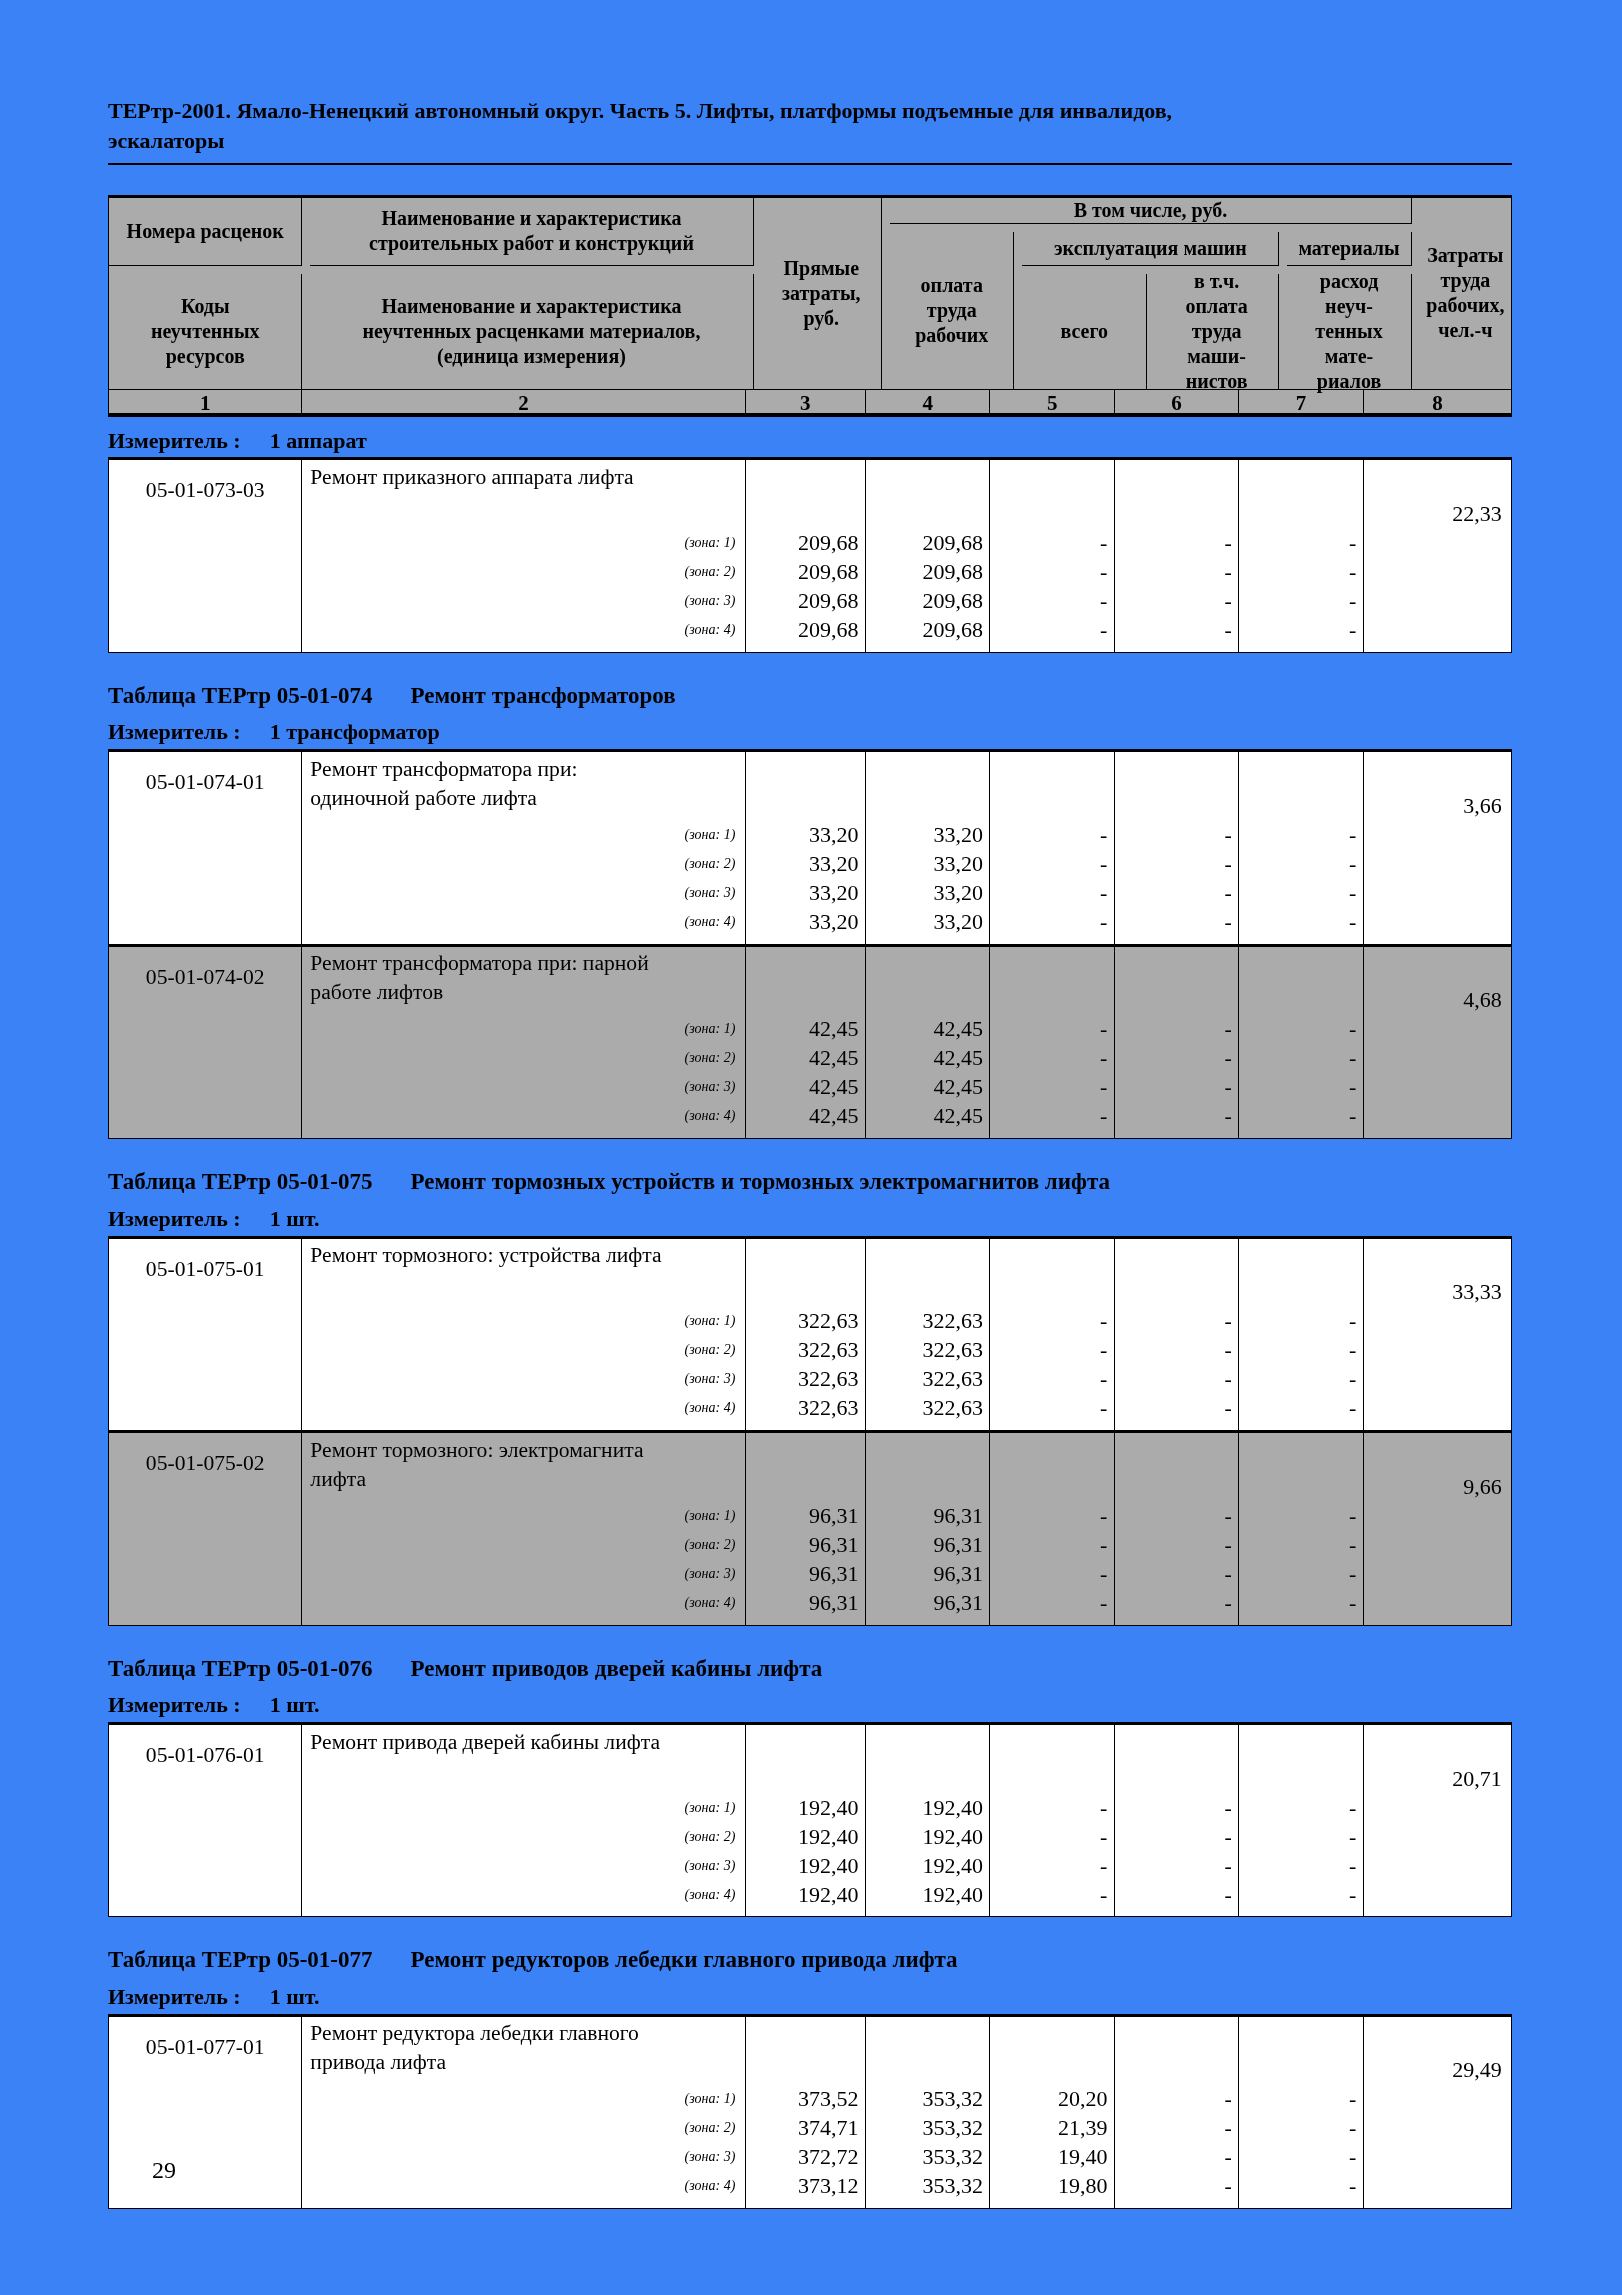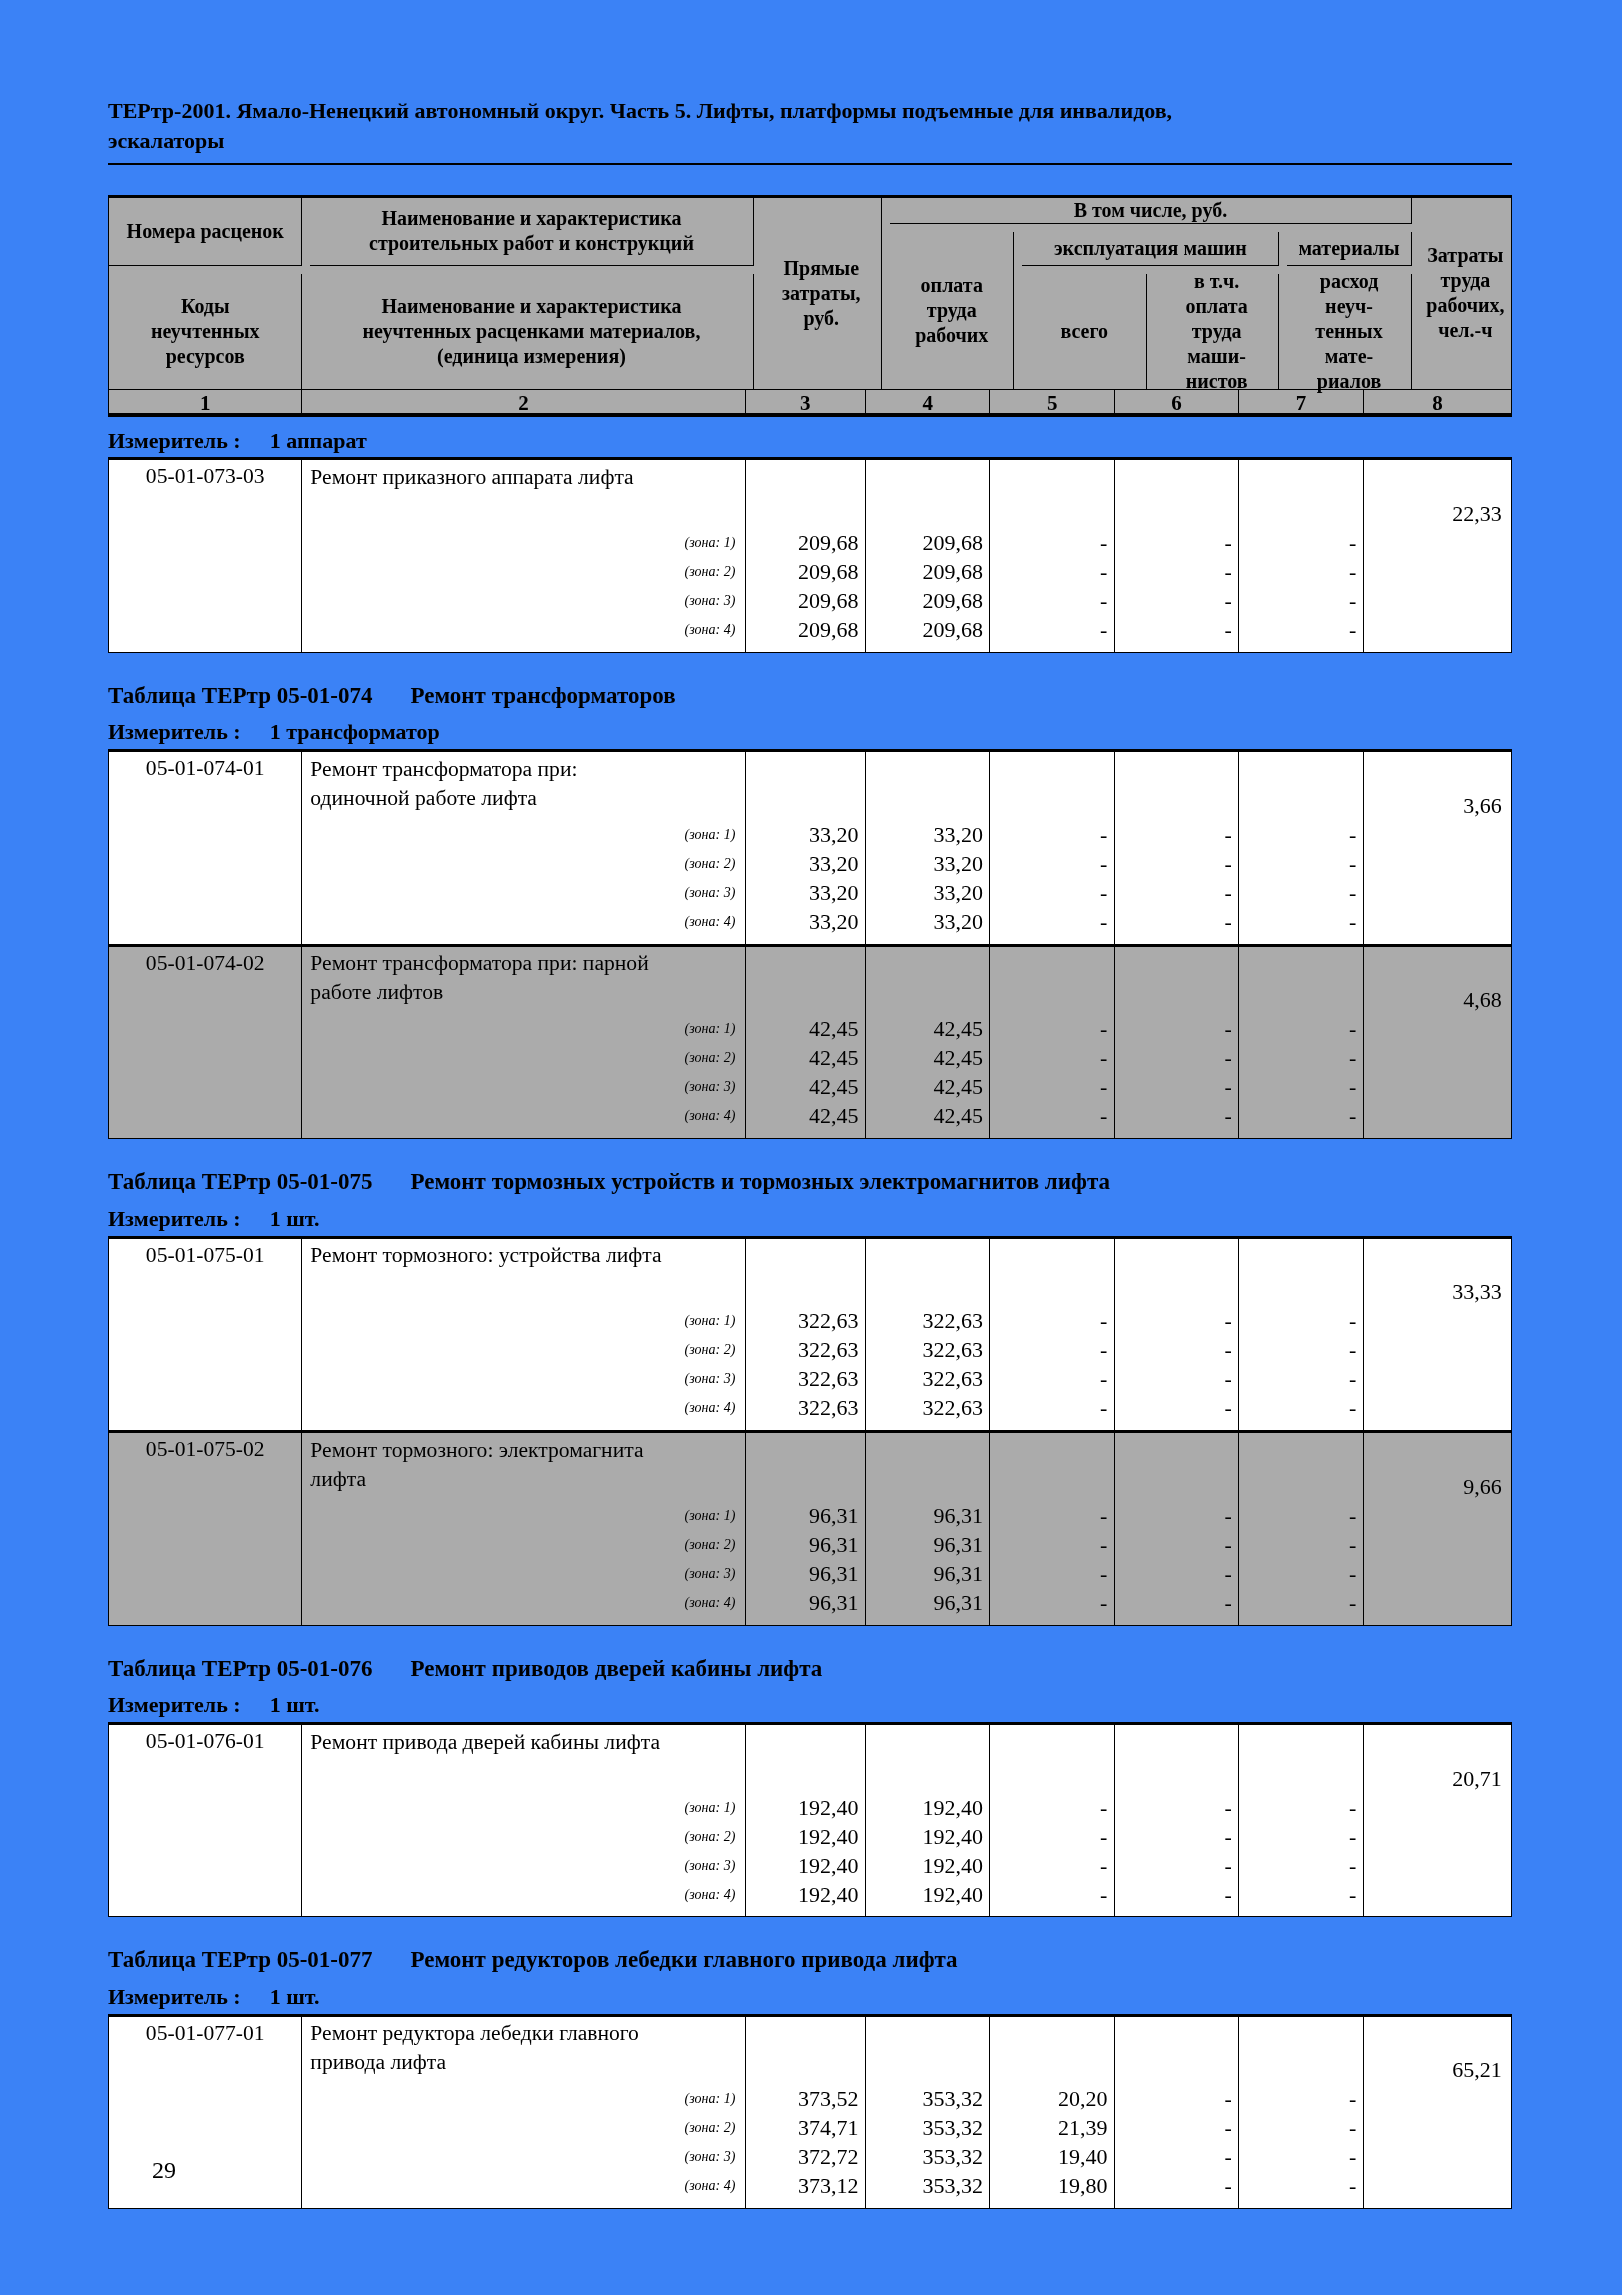--- a/index.html
+++ b/index.html
@@ -84,21 +84,21 @@
     grid-template-columns: var(--cols);
     border: 1.3px solid #000;
     border-top: 3.9px solid #000;
     font-size: 22px;
     background: #fff;
   }
   .block:not(:last-child) { border-bottom: none; }
   .block.shaded { background: var(--gray); }
   .bc { border-right: 1.3px solid #000; overflow: hidden; }
   .bc.last { border-right: none; }
-  .code  { text-align:center; padding-top:2px; line-height:29px; font-size:21.6px; }
+  .code  { text-align:center; padding-top:16px; line-height:29px; font-size:21.6px; }
   .desc  { padding:2.6px 6.5px 0 7.9px; line-height:29px; font-size:21.6px; white-space:pre-line; }
   .labor { text-align:right; padding:2.6px 9.2px 0 0; line-height:29px;margin-top:36px; }
   .zl { text-align:right; font-style:italic; height:29px; line-height:29px; padding-right:9.2px; font-size:14px; }
   .zv { text-align:right; height:29px; line-height:29px; padding-right:6.5px; }
   .pad { height:7.9px; }
 
   .pageno { position:absolute; left:152px; top:2157px; font-size:24px; }
 </style>
 </head>
 <body>
@@ -495,21 +495,21 @@
         <div class="blocks">
           <div class="block">
             <div class="bc code">05-01-077-01</div>
             <div class="bc desc">Ремонт редуктора лебедки главного
 привода лифта</div>
             <div class="bc"></div>
             <div class="bc"></div>
             <div class="bc"></div>
             <div class="bc"></div>
             <div class="bc"></div>
-            <div class="bc labor last">65,21</div>
+            <div class="bc labor last">29,49</div>
             <div class="bc"></div>
             <div class="bc zl">(зона: 1)</div>
             <div class="bc zv">373,52</div>
             <div class="bc zv">353,32</div>
             <div class="bc zv">20,20</div>
             <div class="bc zv">-</div>
             <div class="bc zv">-</div>
             <div class="bc last"></div>
             <div class="bc"></div>
             <div class="bc zl">(зона: 2)</div>

